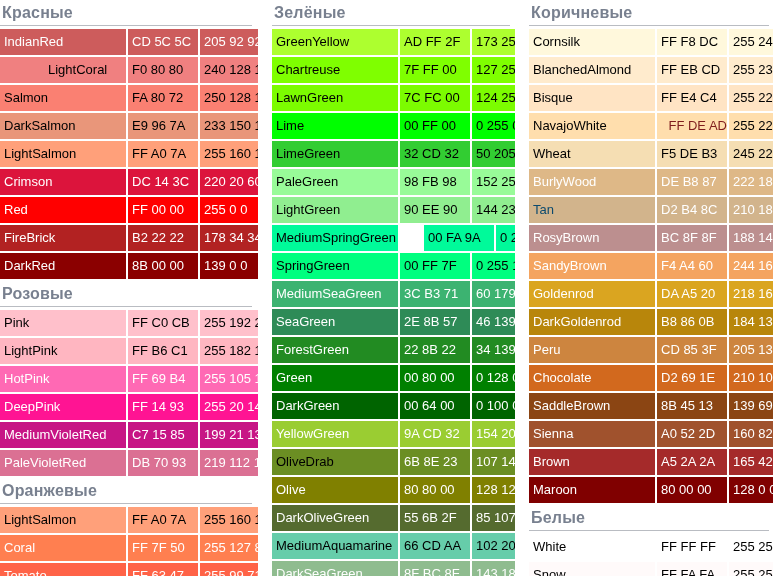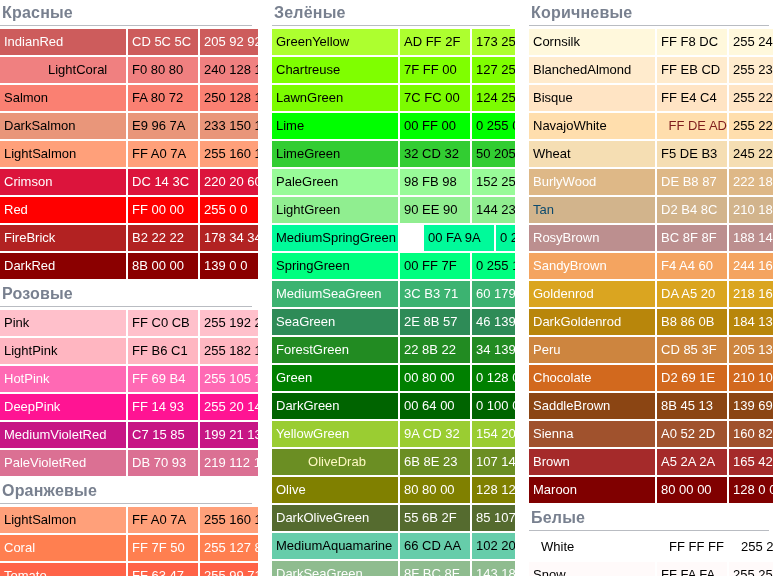--- a/index.html
+++ b/index.html
@@ -250,21 +250,21 @@
           <div class="cell c-name light-text" style="background-color: rgb(0, 100, 0); color: rgb(255, 255, 255);">DarkGreen</div>
           <div class="cell c-hex light-text" style="background-color: rgb(0, 100, 0); color: rgb(255, 255, 255);">00 64 00</div>
           <div class="cell c-rgb light-text" style="background-color: rgb(0, 100, 0); color: rgb(255, 255, 255);">0 100 0</div>
         </div>
         <div class="row">
           <div class="cell c-name light-text" style="background-color: rgb(154, 205, 50); color: rgb(255, 255, 255);">YellowGreen</div>
           <div class="cell c-hex light-text" style="background-color: rgb(154, 205, 50); color: rgb(255, 255, 255);">9A CD 32</div>
           <div class="cell c-rgb light-text" style="background-color: rgb(154, 205, 50); color: rgb(255, 255, 255);">154 205 50</div>
         </div>
         <div class="row">
-          <div class="cell c-name light-text" style="background-color: rgb(107, 142, 35); color: #fef9c3; text-align: center;">OliveDrab</div>
+          <div class="cell c-name light-text" style="background-color: rgb(107, 142, 35); color: #000000;">OliveDrab</div>
           <div class="cell c-hex light-text" style="background-color: rgb(107, 142, 35); color: rgb(255, 255, 255);">6B 8E 23</div>
           <div class="cell c-rgb light-text" style="background-color: rgb(107, 142, 35); color: rgb(255, 255, 255);">107 142 35</div>
         </div>
         <div class="row">
           <div class="cell c-name light-text" style="background-color: rgb(128, 128, 0); color: rgb(255, 255, 255);">Olive</div>
           <div class="cell c-hex light-text" style="background-color: rgb(128, 128, 0); color: rgb(255, 255, 255);">80 80 00</div>
           <div class="cell c-rgb light-text" style="background-color: rgb(128, 128, 0); color: rgb(255, 255, 255);">128 128 0</div>
         </div>
         <div class="row">
           <div class="cell c-name light-text" style="background-color: rgb(85, 107, 47); color: rgb(255, 255, 255);">DarkOliveGreen</div>
@@ -368,21 +368,21 @@
         </div>
         <div class="row">
           <div class="cell c-name light-text" style="background-color: rgb(128, 0, 0); color: rgb(255, 255, 255);">Maroon</div>
           <div class="cell c-hex light-text" style="background-color: rgb(128, 0, 0); color: rgb(255, 255, 255);">80 00 00</div>
           <div class="cell c-rgb light-text" style="background-color: rgb(128, 0, 0); color: rgb(255, 255, 255);">128 0 0</div>
         </div>
       </div>
       <div class="section">
         <div class="section-title" style="color: rgb(120, 128, 143); border-bottom-color: rgb(185, 188, 194);">Белые</div>
         <div class="row">
-          <div class="cell c-name dark-text" style="background-color: rgb(255, 255, 255); color: rgb(0, 0, 0); margin-left: 8px;">White</div>
+          <div class="cell c-name dark-text" style="background-color: rgb(255, 255, 255); color: rgb(0, 0, 0);">White</div>
           <div class="cell c-hex dark-text" style="background-color: rgb(255, 255, 255); color: rgb(0, 0, 0);">FF FF FF</div>
           <div class="cell c-rgb dark-text" style="background-color: rgb(255, 255, 255); color: rgb(0, 0, 0);">255 255 255</div>
         </div>
         <div class="row">
           <div class="cell c-name dark-text" style="background-color: rgb(255, 250, 250); color: rgb(0, 0, 0);">Snow</div>
           <div class="cell c-hex dark-text" style="background-color: rgb(255, 250, 250); color: rgb(0, 0, 0);">FF FA FA</div>
           <div class="cell c-rgb dark-text" style="background-color: rgb(255, 250, 250); color: rgb(0, 0, 0);">255 250 250</div>
         </div>
       </div>
     </div>

